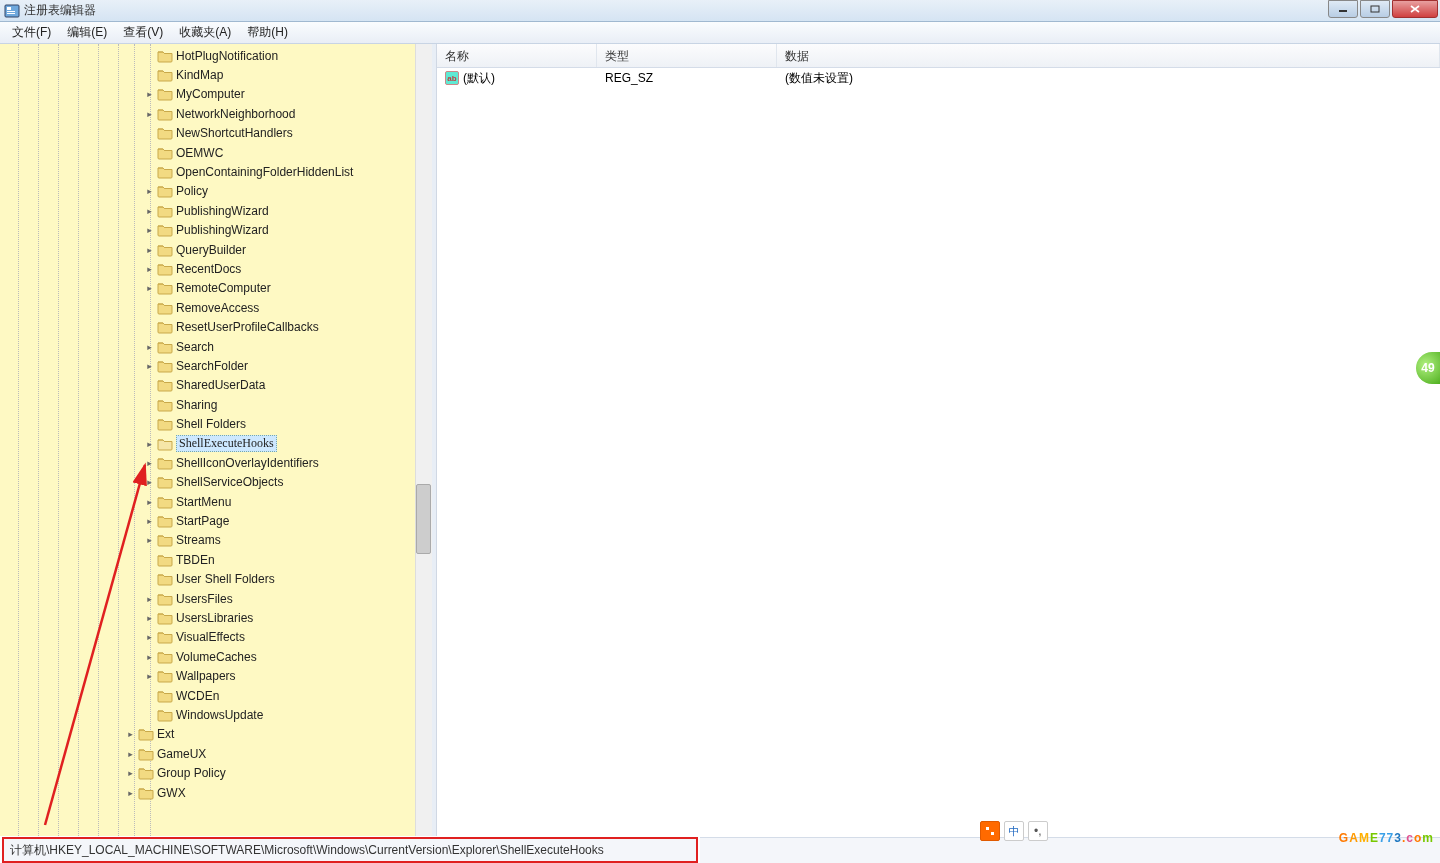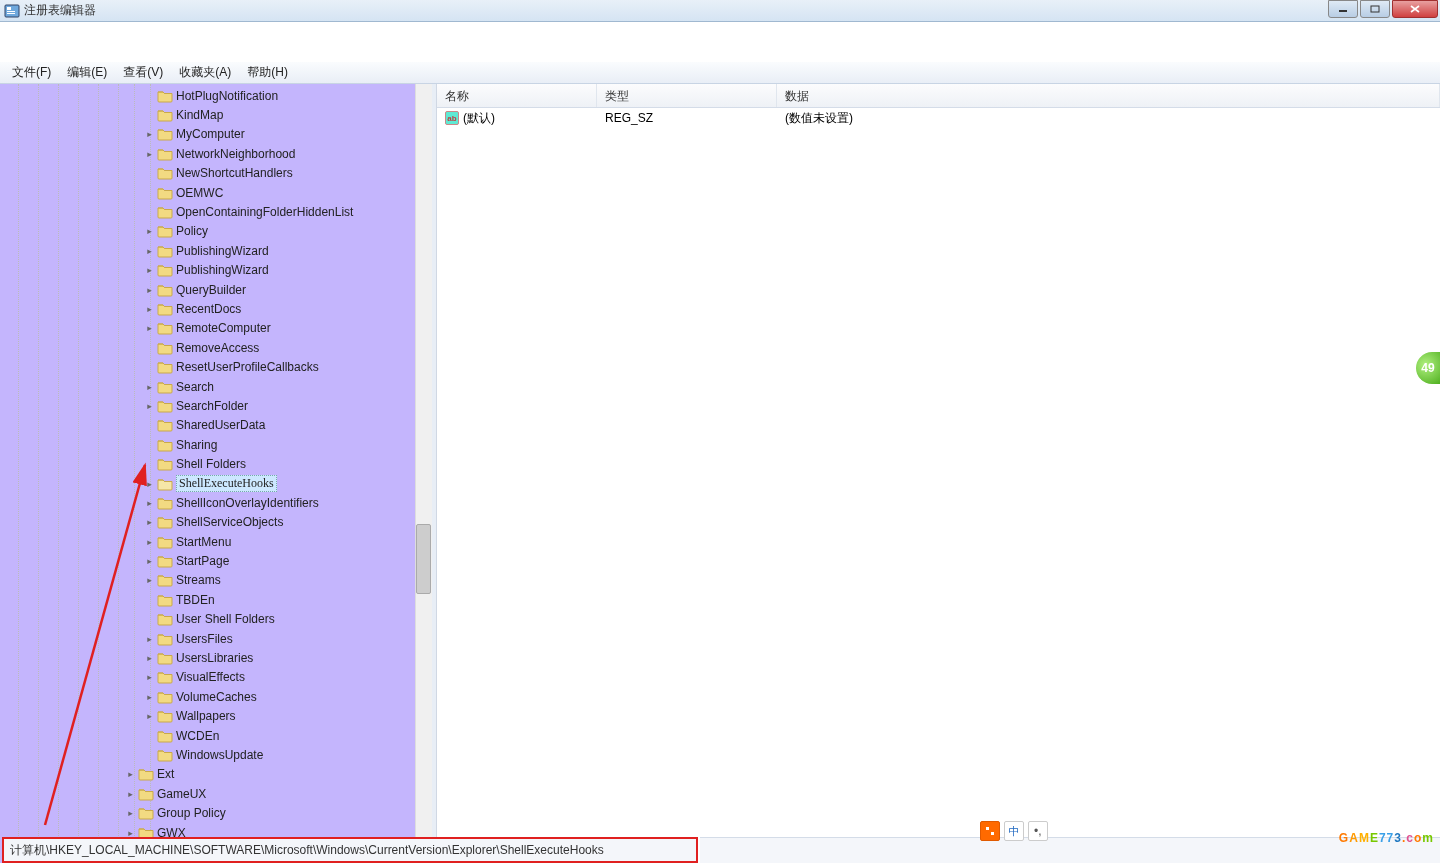--- a/index.html
+++ b/index.html
@@ -7,25 +7,25 @@
 
 .titlebar { height: 22px; background: linear-gradient(#e8f0f8,#d5e4f3); border-bottom: 1px solid #a0b8d0; display: flex; align-items: center; padding: 0 4px; position: relative; }
 .titlebar .app-icon { width: 16px; height: 16px; margin-right: 4px; }
 .titlebar .title-text { color: #333; }
 .win-controls { position: absolute; right: 2px; top: 0; display: flex; }
 .win-btn { width: 30px; height: 18px; border: 1px solid #888; margin-left: 2px; display: flex; align-items: center; justify-content: center; border-radius: 0 0 3px 3px; }
 .win-min { background: linear-gradient(#dfeaf5,#b8cde4); }
 .win-max { background: linear-gradient(#dfeaf5,#b8cde4); }
 .win-close { background: linear-gradient(#e8a0a0,#d04040); border-color: #a03030; width: 46px; }
 
-.menubar { height: 22px; background: linear-gradient(#fafcfe,#e9eef6); border-bottom: 1px solid #c8d4e4; display: flex; align-items: center; padding: 0 4px; margin-top: 40px; }
+.menubar { height: 22px; background: linear-gradient(#fafcfe,#e9eef6); border-bottom: 1px solid #c8d4e4; display: flex; align-items: center; padding: 0 4px; }
 .menu-item { padding: 2px 8px; color: #222; cursor: default; }
 
 .main { display: flex; height: 792px; }
-.tree-pane { width: 432px; background: #c4b5fd; overflow: hidden; position: relative; border-right: none; }
+.tree-pane { width: 432px; background: #fef9c3; overflow: hidden; position: relative; border-right: none; }
 .tree-scroll { position: relative; height: 100%; overflow: hidden; }
 .tree-vscroll { position: absolute; right: 0; top: 0; width: 17px; height: 100%; background: #f0f0f0; border-left: 1px solid #ddd; }
 .tree-thumb { position: absolute; right: 1px; top: 440px; width: 15px; height: 70px; background: #cdcdcd; border: 1px solid #aaa; border-radius: 2px; }
 
 .tree { padding-top: 2px; }
 .tree-node { display: flex; align-items: center; height: 19.4px; white-space: nowrap; padding-left: 144px; position: relative; }
 .tree-node .expander { width: 11px; height: 11px; margin-right: 2px; display: inline-flex; align-items: center; justify-content: center; color: #666; font-size: 9px; }
 .tree-node .folder-icon { width: 16px; height: 14px; margin-right: 3px; }
 .tree-node .label { color: #222; }
 .tree-node.selected .label { background: #cde8ff; border: 1px dotted #7aa; padding: 0 2px; font-family: Liberation Serif, serif; }

